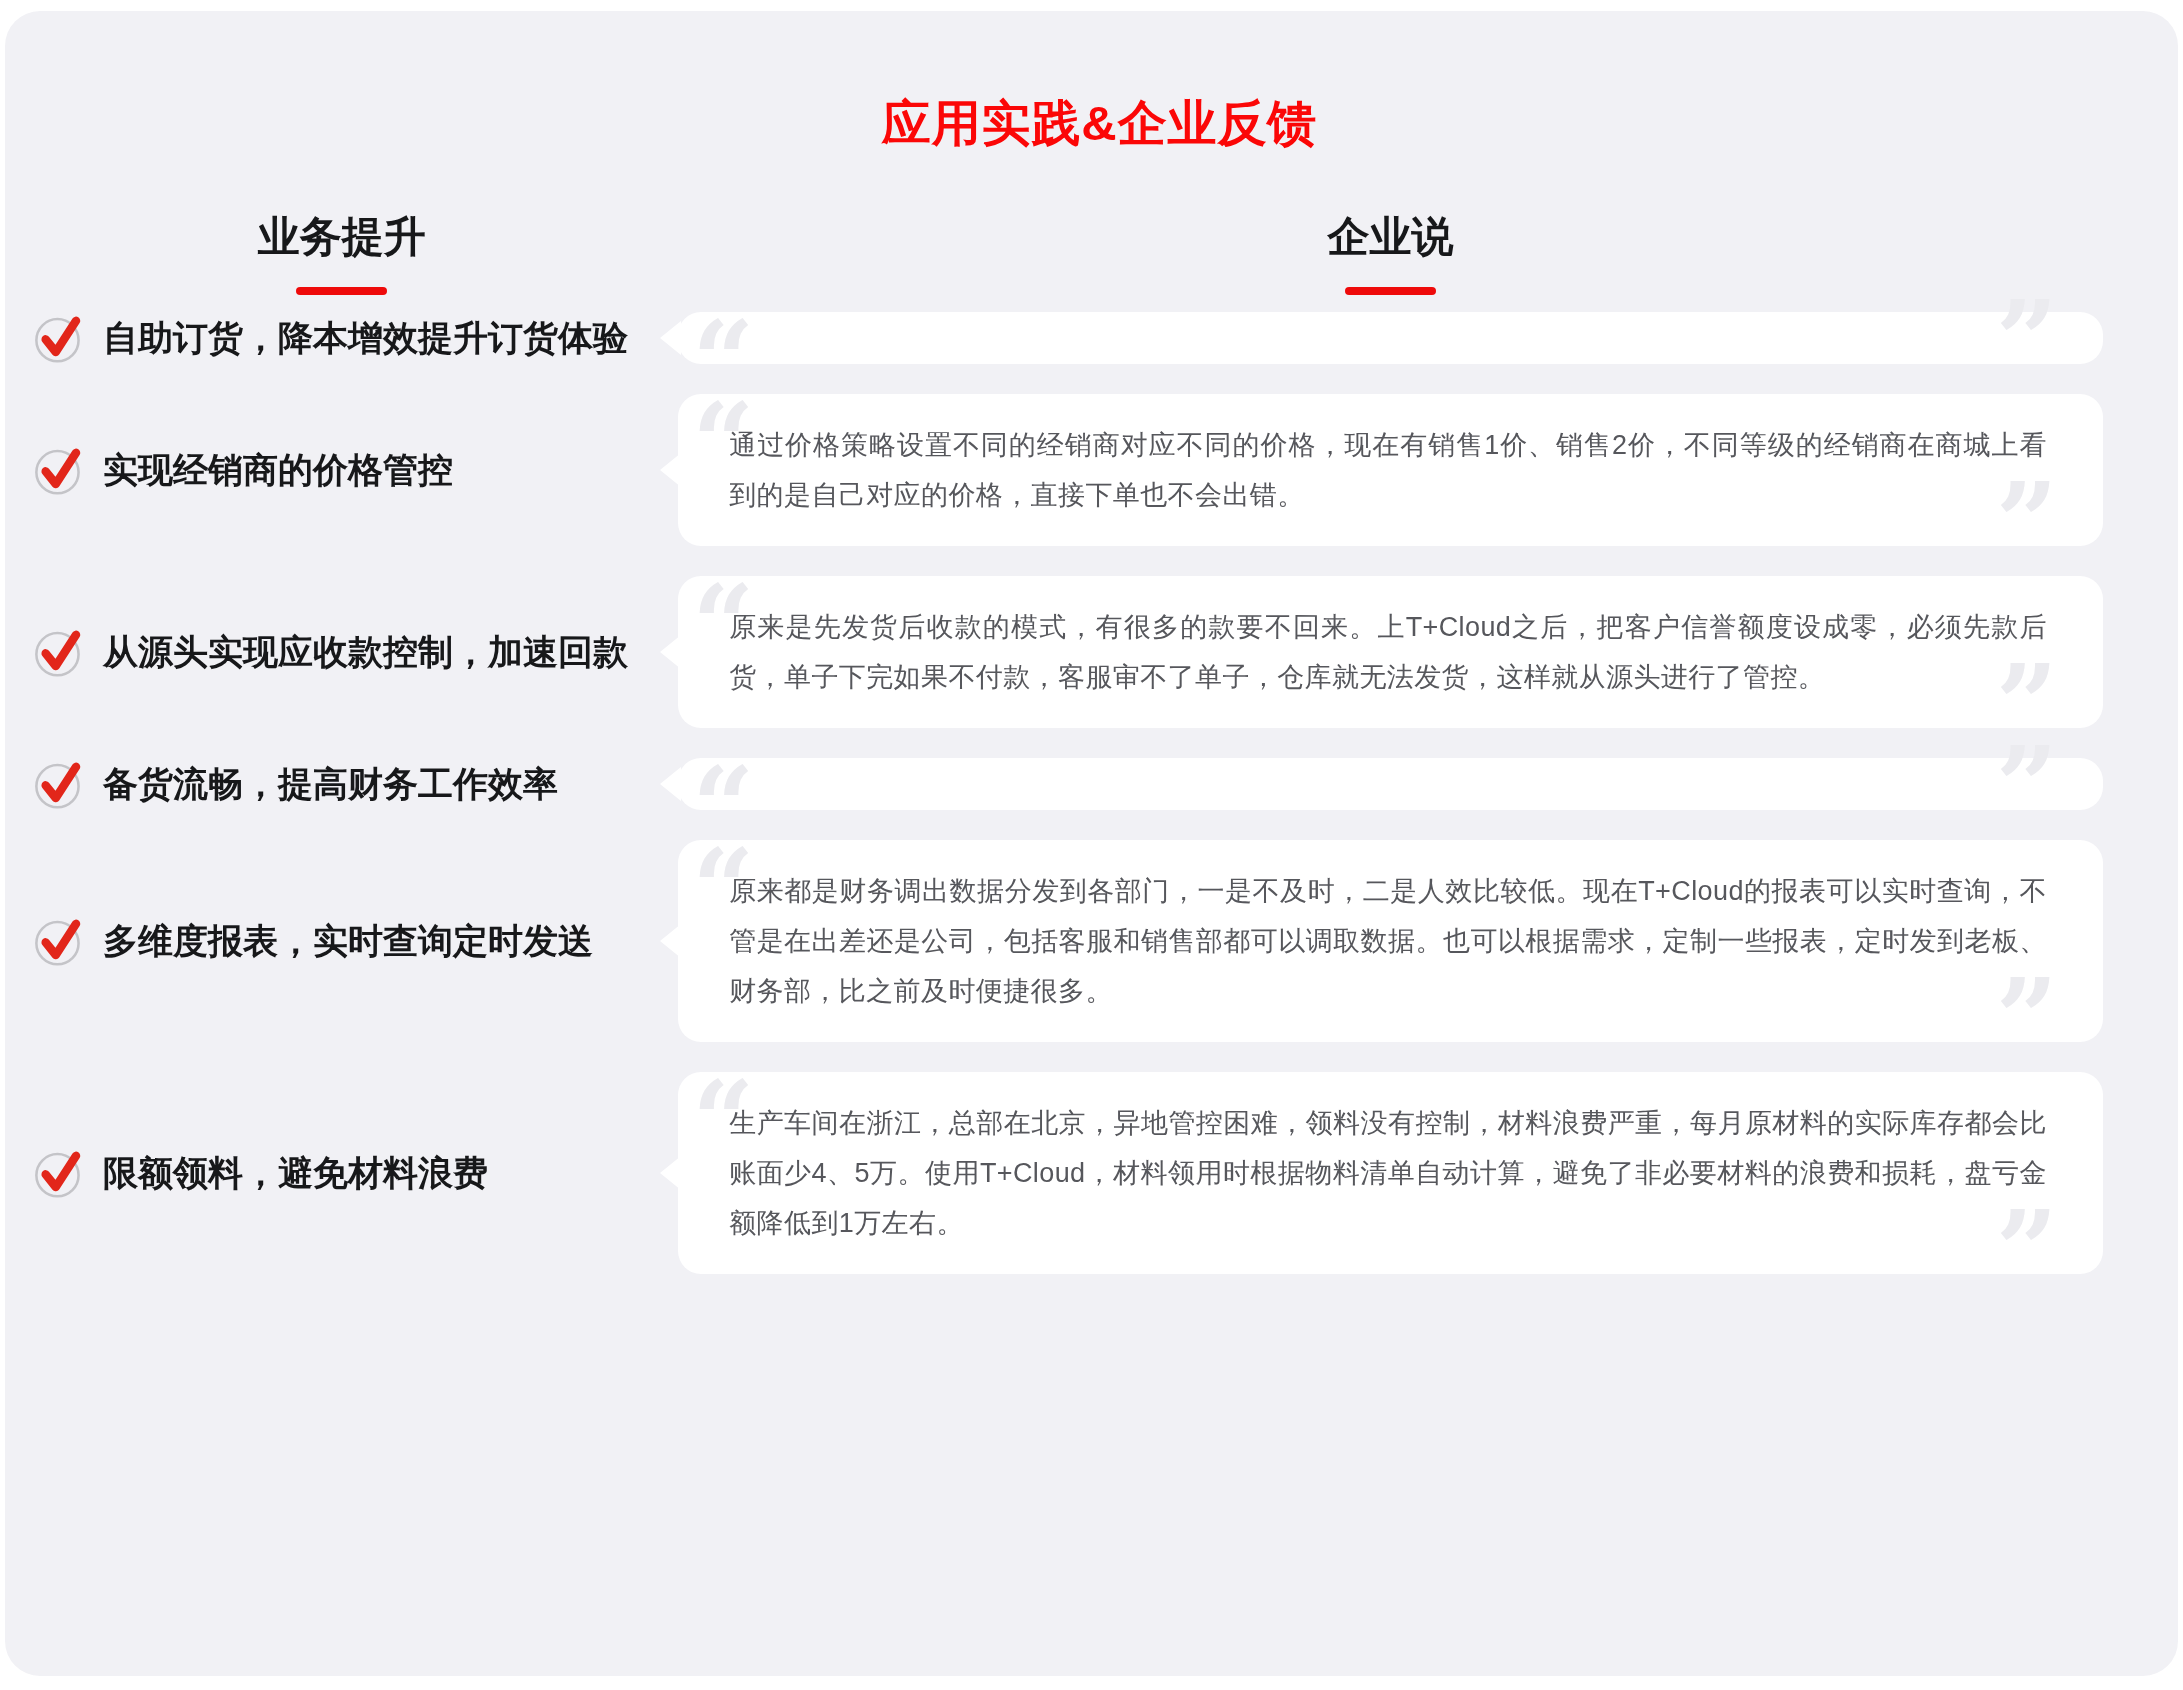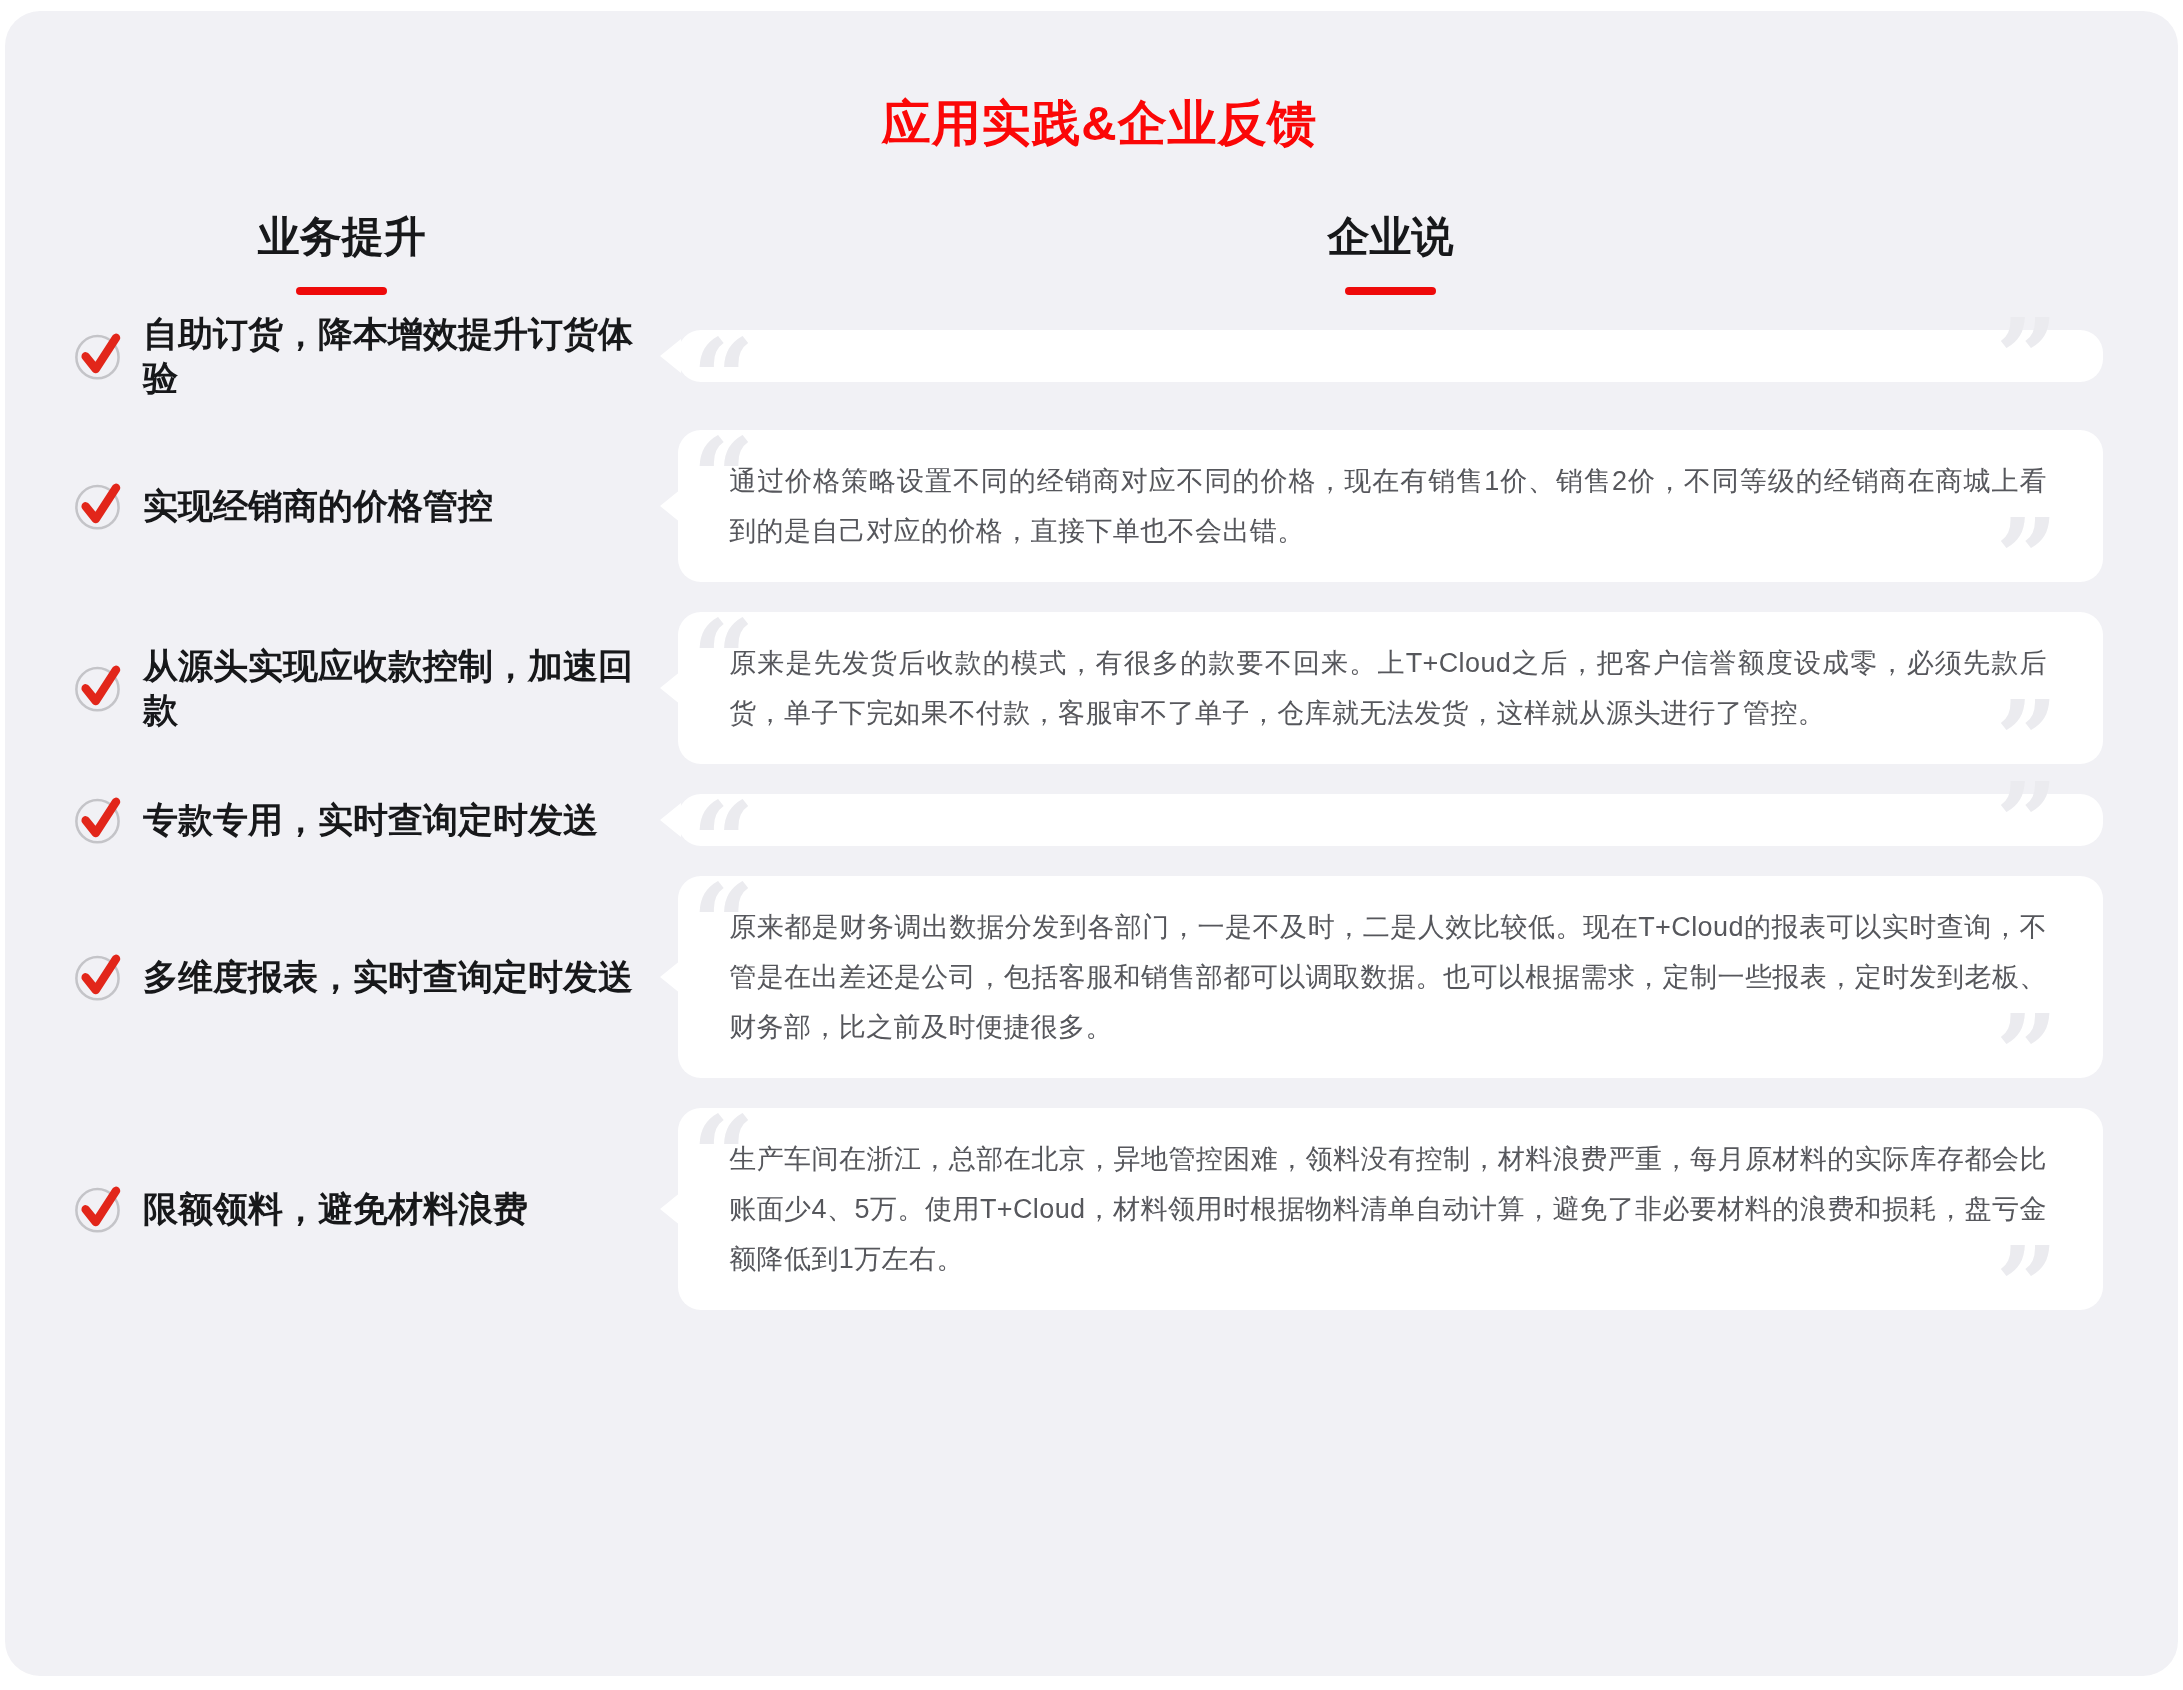--- a/index.html
+++ b/index.html
@@ -57,21 +57,21 @@
     padding-right: 75px;
   }
   .row {
     display: flex;
     align-items: center;
   }
   .benefit {
     width: 673px;
     flex-shrink: 0;
     box-sizing: border-box;
-    padding-left: 68px;
+    padding-left: 28px;
     padding-right: 30px;
     display: flex;
     align-items: center;
     gap: 15.7px;
   }
   .check-icon { flex-shrink: 0; display: block; }
   .benefit-label {
     font-size: 35px;
     font-weight: 700;
     color: #17181a;
@@ -179,21 +179,21 @@
         <span class="quote-mark quote-close">”</span>
       </div>
     </div>
 
     <div class="row">
       <div class="benefit">
         <svg class="check-icon" width="54" height="51" viewBox="0 0 64 60">
           <circle cx="29" cy="32" r="25" fill="none" stroke="#c4c4c8" stroke-width="3"></circle>
           <path d="M15 31 L27 46 L51 9" fill="none" stroke="#e2261a" stroke-width="10" stroke-linecap="round" stroke-linejoin="round"></path>
         </svg>
-        <div class="benefit-label">专款专用，实时查询定时发送</div>
+        <div class="benefit-label">备货流畅，提高财务工作效率</div>
       </div>
       <div class="bubble">
         <span class="quote-mark quote-open">“</span>
         <span class="quote-mark quote-close">”</span>
       </div>
     </div>
 
     <div class="row">
       <div class="benefit">
         <svg class="check-icon" width="54" height="51" viewBox="0 0 64 60">

